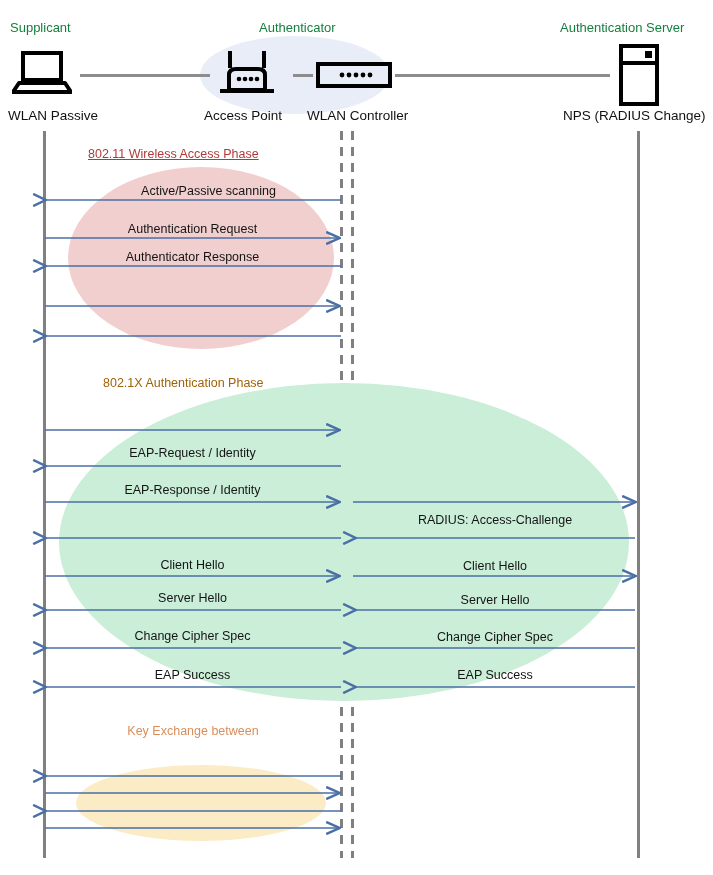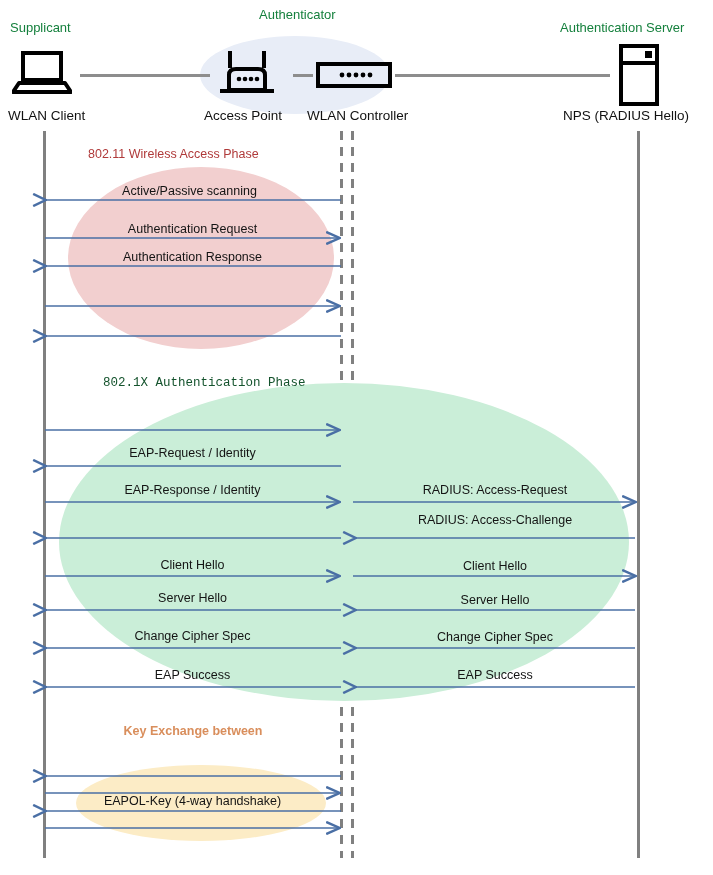--- a/index.html
+++ b/index.html
@@ -24,48 +24,48 @@
      background:repeating-linear-gradient(to bottom,#808080 0 9px,transparent 9px 16px);}
 
   
   .ellipse{position:absolute;border-radius:50%;}
   .ell-pink{background:#f2cfcf;}
   .ell-green{background:#caeed8;}
   .ell-yellow{background:#fcecc6;}
 
   
   .phase-label{position:absolute;font-size:12.5px;white-space:nowrap;text-align:center;}
-  .phase-red{color:#b03a3a;}
-  .phase-green{color:#14532d;font-family:Liberation Mono, monospace;}
-  .phase-orange{color:#d98e5c;line-height:18px;font-weight:bold;}
+  .phase-red{color:#b03a3a;text-decoration:underline;}
+  .phase-green{color:#a16207;}
+  .phase-orange{color:#d98e5c;line-height:18px;}
 
   
   .msg-label{position:absolute;font-size:12.5px;color:#141414;
              white-space:nowrap;text-align:center;}
   svg.arrows{position:absolute;left:0;top:0;width:713px;height:875px;overflow:visible;}
 </style>
 </head>
 <body>
 
 <div id="canvas">
 
   <div class="auth-blob"></div>
 
   <div class="connector" style="left:80px;top:74px;width:130px;"></div>
   <div class="connector" style="left:293px;top:74px;width:20px;"></div>
   <div class="connector" style="left:395px;top:74px;width:215px;"></div>
 
   <div class="abs actor-title" style="left:10px;top:20px;">Supplicant</div>
-  <div class="abs actor-title" style="left:259px;top:7px;">Authenticator</div>
+  <div class="abs actor-title" style="left:259px;top:20px;">Authenticator</div>
   <div class="abs actor-title" style="left:560px;top:20px;">Authentication Server</div>
 
-  <div class="abs actor-sub" style="left:8px;top:108px;">WLAN Client</div>
+  <div class="abs actor-sub" style="left:8px;top:108px;">WLAN Passive</div>
   <div class="abs actor-sub" style="left:204px;top:108px;">Access Point</div>
   <div class="abs actor-sub" style="left:307px;top:108px;">WLAN Controller</div>
-  <div class="abs actor-sub" style="left:563px;top:108px;">NPS (RADIUS Hello)</div>
+  <div class="abs actor-sub" style="left:563px;top:108px;">NPS (RADIUS Change)</div>
 
   <svg class="icon" style="left:12px;top:50px;" width="60" height="46" viewBox="0 0 60 46">
     <rect x="11" y="3" width="38" height="27" fill="none" stroke="#000" stroke-width="4"></rect>
     <path d="M7 33 L53 33 L59 42 L1 42 Z" fill="none" stroke="#000" stroke-width="4" stroke-linejoin="round"></path>
   </svg>
 
   <svg class="icon" style="left:216px;top:48px;" width="62" height="48" viewBox="0 0 62 48">
     <line x1="14" y1="3" x2="14" y2="20" stroke="#000" stroke-width="4"></line>
     <line x1="48" y1="3" x2="48" y2="20" stroke="#000" stroke-width="4"></line>
     <path d="M13 42 L13 27 Q13 21 20 21 L42 21 Q49 21 49 27 L49 42 Z" fill="none" stroke="#000" stroke-width="4" stroke-linejoin="round"></path>
@@ -137,33 +137,31 @@
       <line x1="635" y1="648" x2="355" y2="648" marker-end="url(#ahL)"></line>
       <line x1="635" y1="687" x2="355" y2="687" marker-end="url(#ahL)"></line>
 
       <line x1="341" y1="776" x2="45" y2="776" marker-end="url(#ahL)"></line>
       <line x1="45" y1="793" x2="339" y2="793" marker-end="url(#ahR)"></line>
       <line x1="341" y1="811" x2="45" y2="811" marker-end="url(#ahL)"></line>
       <line x1="45" y1="828" x2="339" y2="828" marker-end="url(#ahR)"></line>
     </g>
   </svg>
 
-  <div class="msg-label" style="left:42px;top:184px;width:295px;text-align:center;">Active/Passive scanning</div>
+  <div class="msg-label" style="left:61px;top:184px;width:295px;text-align:center;">Active/Passive scanning</div>
   <div class="msg-label" style="left:45px;top:222px;width:295px;">Authentication Request</div>
-  <div class="msg-label" style="left:45px;top:250px;width:295px;">Authentication Response</div>
+  <div class="msg-label" style="left:45px;top:250px;width:295px;">Authenticator Response</div>
 
   <div class="msg-label" style="left:45px;top:446px;width:295px;">EAP-Request / Identity</div>
   <div class="msg-label" style="left:45px;top:483px;width:295px;">EAP-Response / Identity</div>
   <div class="msg-label" style="left:45px;top:558px;width:295px;">Client Hello</div>
   <div class="msg-label" style="left:45px;top:591px;width:295px;">Server Hello</div>
   <div class="msg-label" style="left:45px;top:629px;width:295px;">Change Cipher Spec</div>
   <div class="msg-label" style="left:45px;top:668px;width:295px;">EAP Success</div>
 
-  <div class="msg-label" style="left:355px;top:483px;width:280px;">RADIUS: Access-Request</div>
   <div class="msg-label" style="left:355px;top:513px;width:280px;">RADIUS: Access-Challenge</div>
   <div class="msg-label" style="left:355px;top:559px;width:280px;">Client Hello</div>
   <div class="msg-label" style="left:355px;top:593px;width:280px;">Server Hello</div>
   <div class="msg-label" style="left:355px;top:630px;width:280px;">Change Cipher Spec</div>
   <div class="msg-label" style="left:355px;top:668px;width:280px;">EAP Success</div>
 
-  <div class="msg-label" style="left:45px;top:794px;width:295px;">EAPOL-Key (4-way handshake)</div>
 
 </div>
 
 </body></html>

